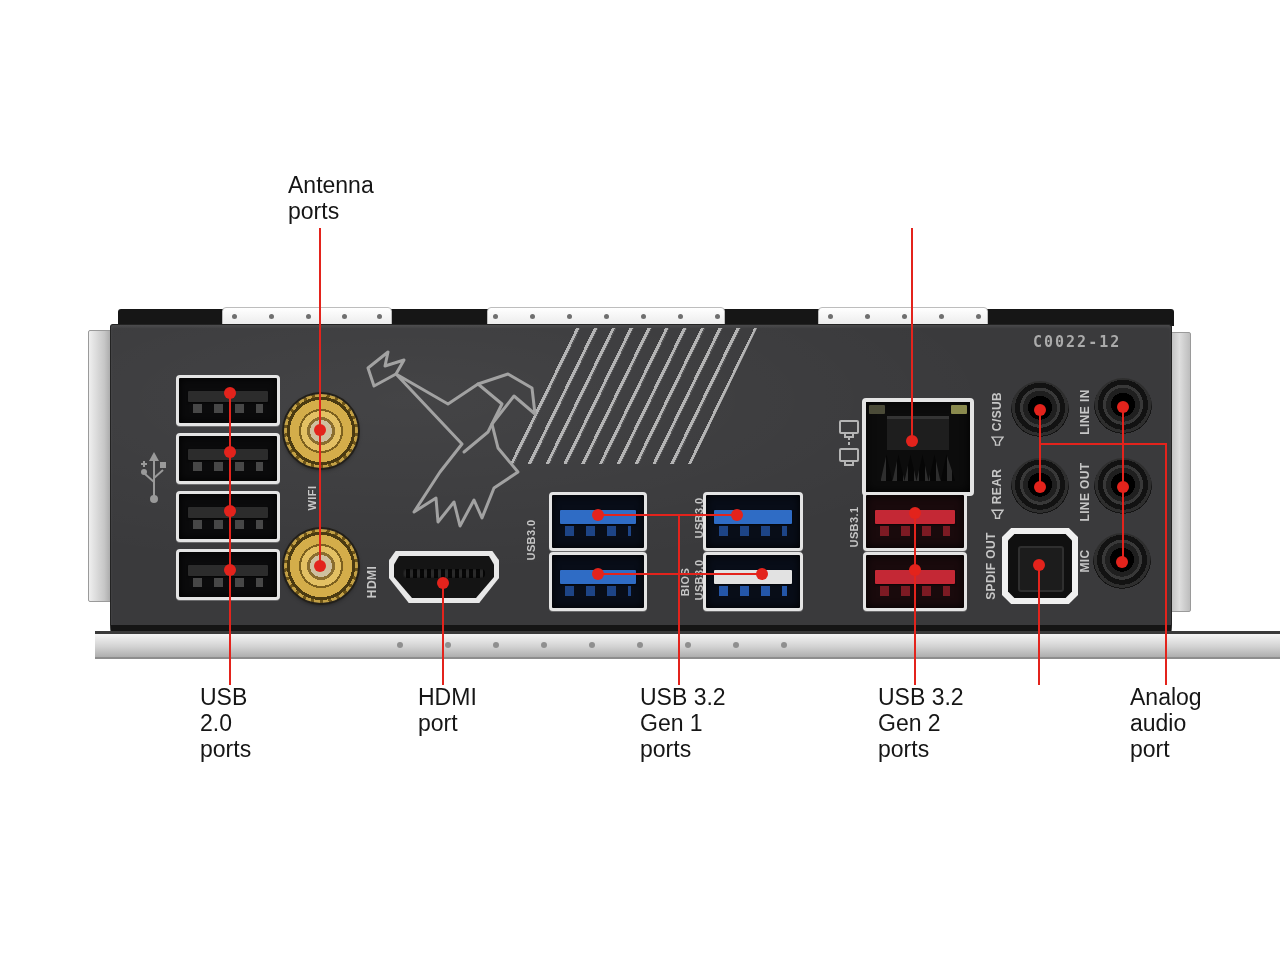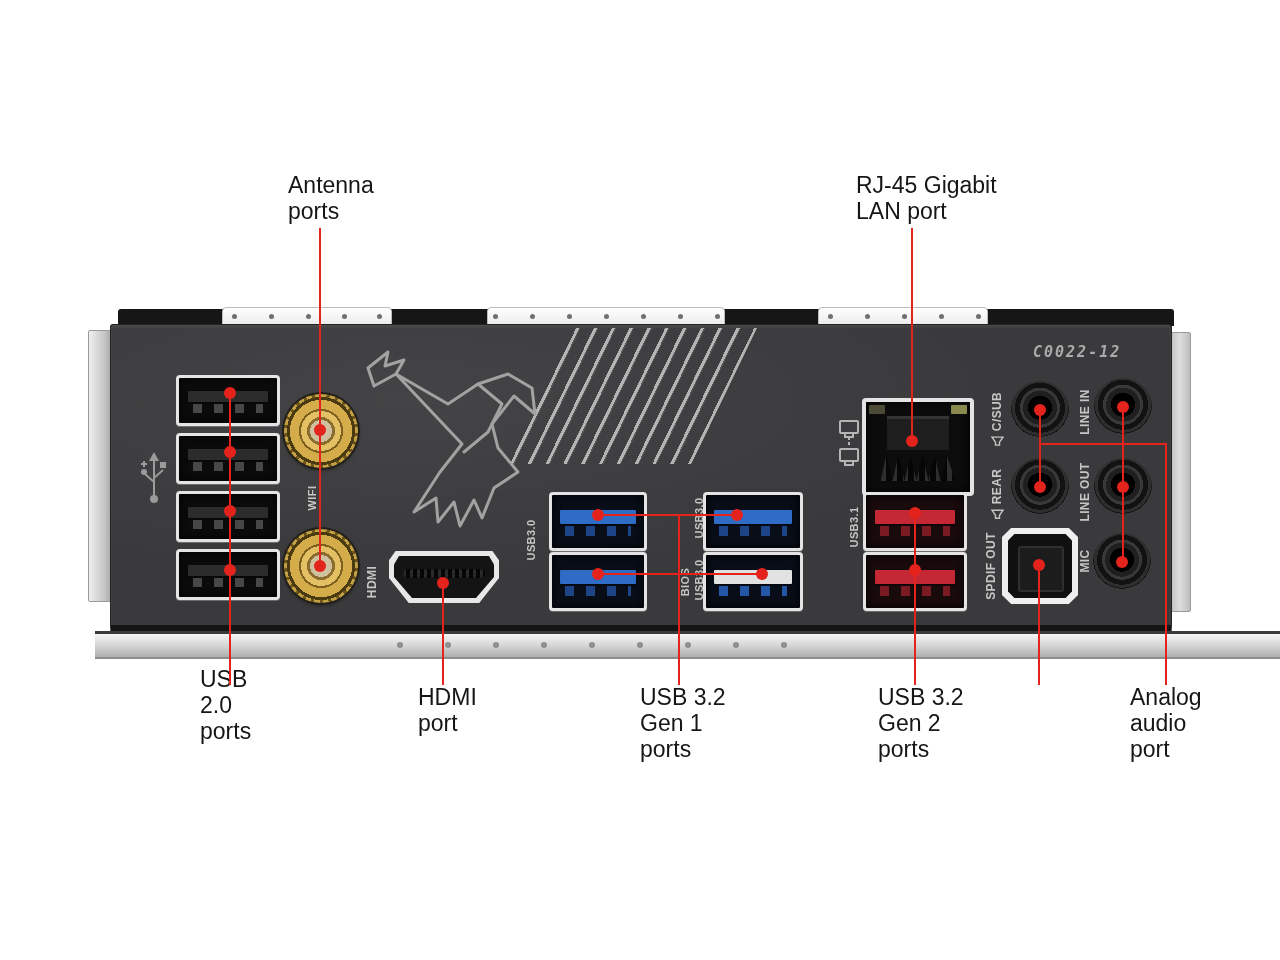--- a/index.html
+++ b/index.html
@@ -90,34 +90,32 @@
        border:2px solid #2f2f2f;border-radius:3px;}
   
   .jack{position:absolute;width:58px;height:58px;border-radius:50%;
         background:radial-gradient(circle at 50% 46%,#000 0 12px,#1f1f1f 12px 17px,#383838 17px 20px,
                    #121212 20px 25px,#2e2e2e 25px 28px,#151515 28px 29px,transparent 29px);}
   
   .vlabel{position:absolute;display:flex;align-items:center;gap:4px;white-space:nowrap;
           transform:translate(-50%,-50%) rotate(-90deg);
           font-weight:bold;font-size:12px;color:#c6c6c6;letter-spacing:.4px;}
   .vlabel.small{font-size:11px;}
-  .code{position:absolute;left:1033px;top:343px;font-family:"DejaVu Sans Mono",monospace;
-        font-size:15px;font-weight:bold;color:#ababab;letter-spacing:2px;font-style:italic;}
+  .code{position:absolute;left:1033px;top:333px;font-family:"DejaVu Sans Mono",monospace;
+        font-size:15px;font-weight:bold;color:#ababab;letter-spacing:2px;}
   .icon-usb,.icon-lan{position:absolute;}
 </style>
 </head>
 <body>
 
 <div class="stage">
 
   <div class="callout" style="left:288px;top:172px">Antenna
 ports</div>
-  <div class="callout" style="left:856px;top:172px">RJ-45 Gigabit
-LAN port</div>
-  <div class="callout" style="left:200px;top:666px">USB
+  <div class="callout" style="left:200px;top:684px">USB
 2.0
 ports</div>
   <div class="callout" style="left:418px;top:684px">HDMI
 port</div>
   <div class="callout" style="left:640px;top:684px">USB 3.2
 Gen 1
 ports</div>
   <div class="callout" style="left:878px;top:684px">USB 3.2
 Gen 2
 ports</div>

